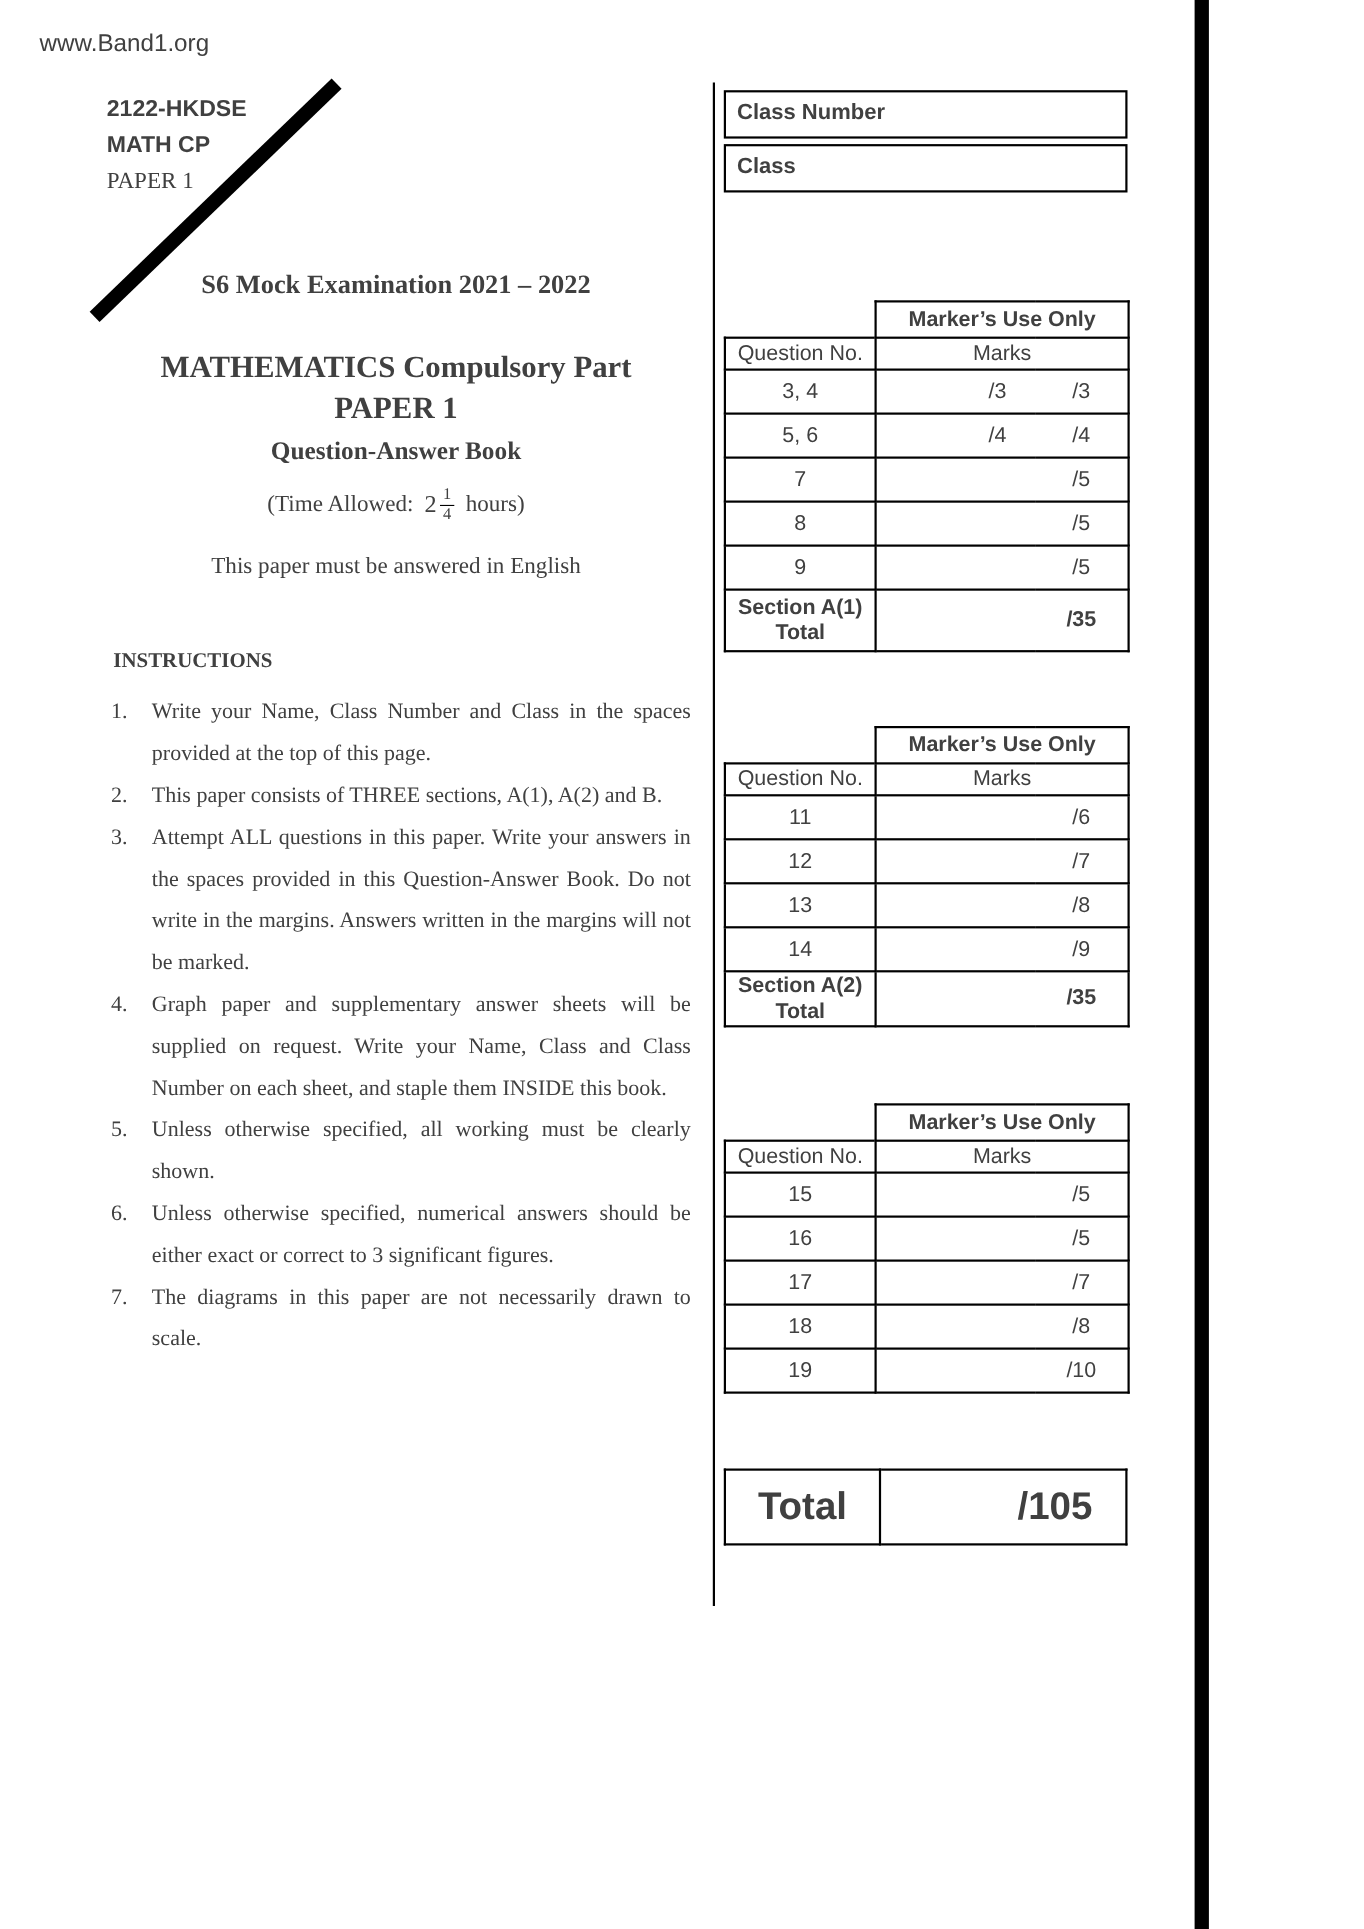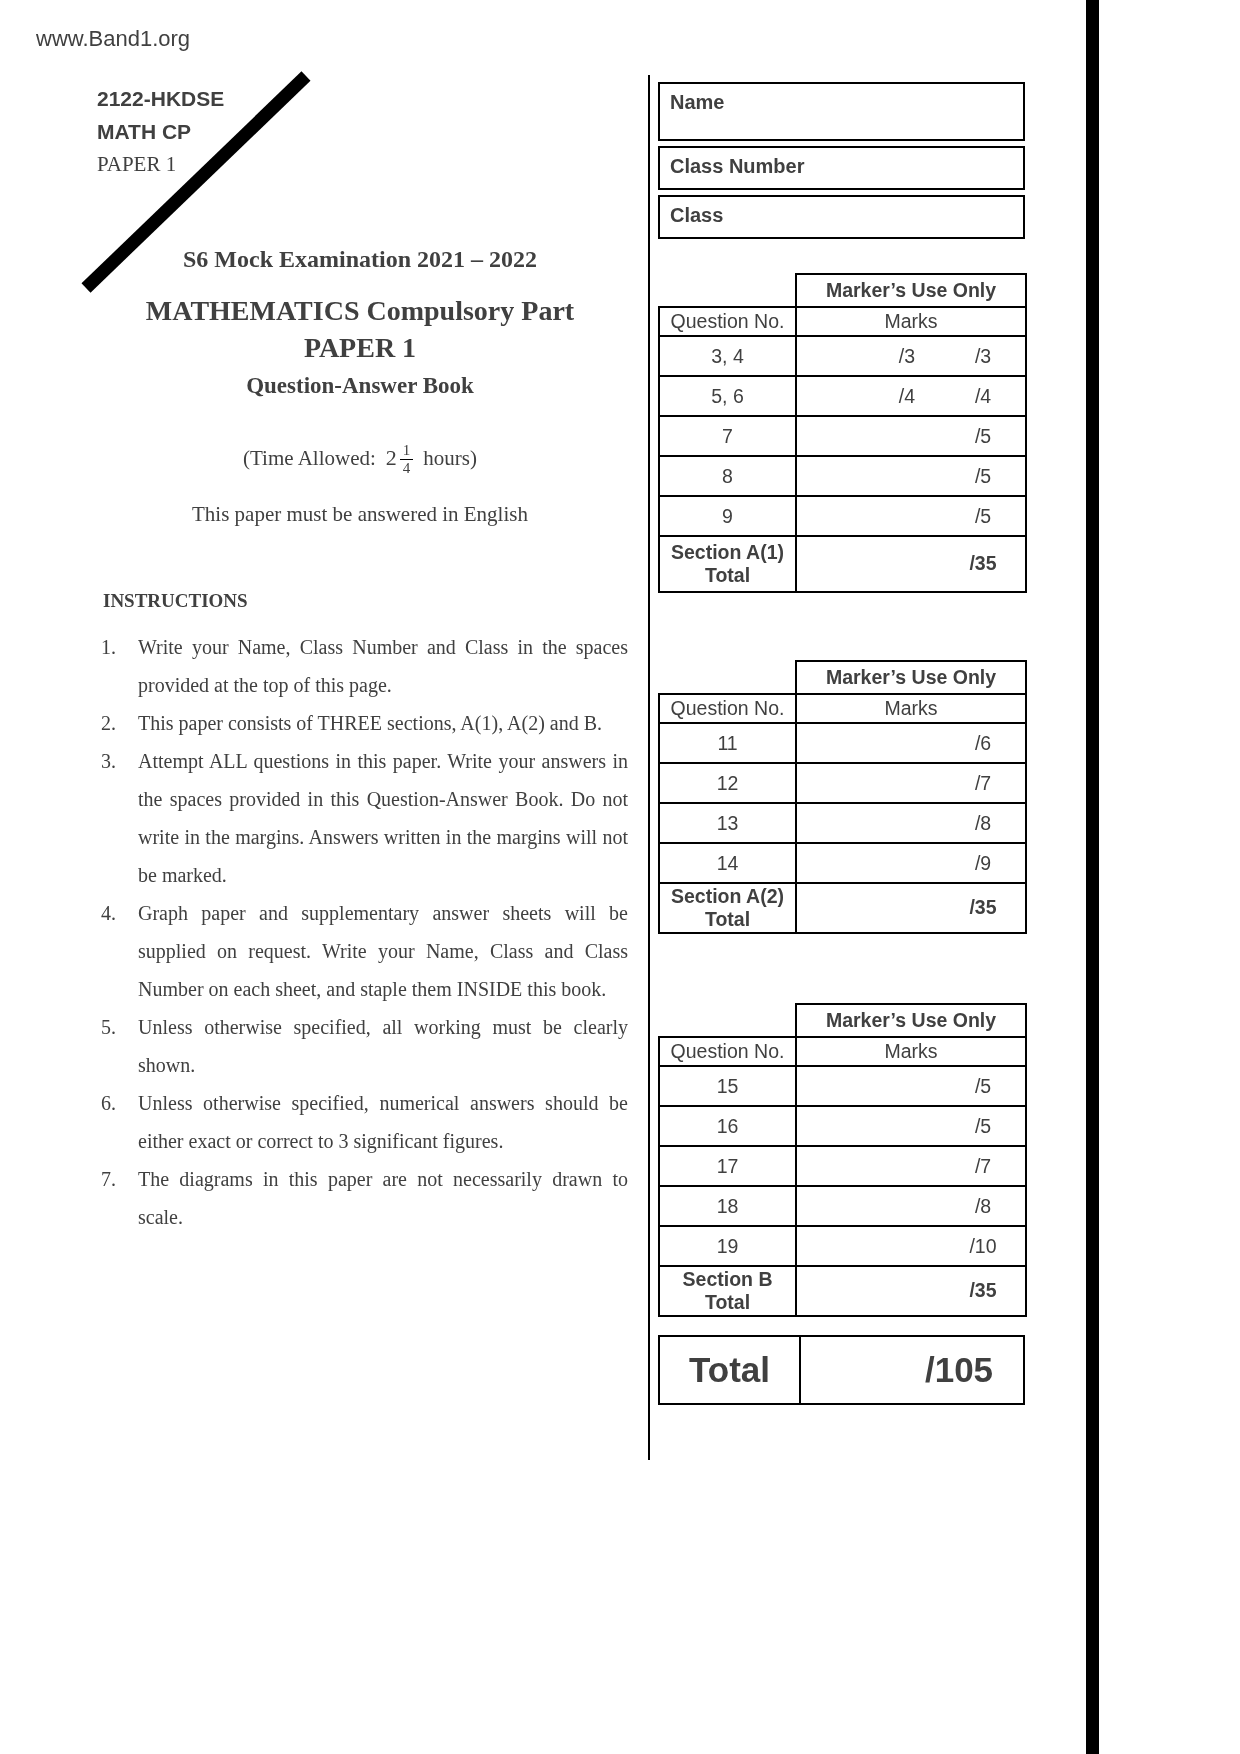--- a/index.html
+++ b/index.html
@@ -11,21 +11,21 @@
 
   
   .codeblock{position:absolute;left:97px;top:82px;line-height:33px;}
   .code-sans{font-family:"Liberation Sans",sans-serif;font-weight:700;font-size:21px;}
   .code-serif{font-size:21px;}
   .diag{position:absolute;left:78px;top:68px;}
 
   .exam-title{position:absolute;left:95px;top:246px;width:530px;text-align:center;
               font-size:24px;font-weight:700;margin:0;}
 
-  .center-block{position:absolute;left:95px;top:292px;width:530px;text-align:center;}
+  .center-block{position:absolute;left:95px;top:316px;width:530px;text-align:center;}
   .subject-line{font-size:28px;font-weight:700;line-height:37px;}
   .book-line{font-size:23px;font-weight:700;margin-top:7px;}
 
   .time-line{position:absolute;left:95px;top:442px;width:530px;text-align:center;
              font-size:21px;}
   .time-whole{font-size:22px;margin-left:10px;}
   .frac{display:inline-flex;flex-direction:column;align-items:center;vertical-align:middle;
         font-size:15px;line-height:1.15;margin:0 10px 0 3px;}
   .frac .den{border-top:1.5px solid #000;padding:0 3px;}
   .frac .num{padding:0 3px;}
@@ -137,21 +137,20 @@
       <li>
         <span class="inum">7.</span>
         <div class="itext">The diagrams in this paper are not necessarily drawn to scale.</div>
       </li>
     </ol>
 
   <div class="divider-v"></div>
   <div class="right-bar"></div>
 
   <div class="info-boxes" id="info-boxes">
-      <div class="ibox ibox0"><span>Name</span></div>
       <div class="ibox ibox2"><span>Class Number</span></div>
       <div class="ibox ibox1"><span>Class</span></div>
     </div>
 
   <div id="marker-tables">
       <table class="marker-table mt0">
         <colgroup>
           <col style="width:137px">
           <col style="width:145px">
           <col style="width:85px">
@@ -272,25 +271,20 @@
           <tr class="qrow">
             <td>18</td>
             <td class="m1"></td>
             <td class="m2">/8</td>
           </tr>
           <tr class="qrow">
             <td>19</td>
             <td class="m1"></td>
             <td class="m2">/10</td>
           </tr>
-          <tr class="trow">
-            <td>Section B<br>Total</td>
-            <td class="m1"></td>
-            <td class="m2">/35</td>
-          </tr>
         </tbody>
       </table>
     </div>
 
   <table class="grand">
     <tbody>
         <tr>
       <td class="gl">Total</td>
       <td class="gv">/105</td>
     </tr>

